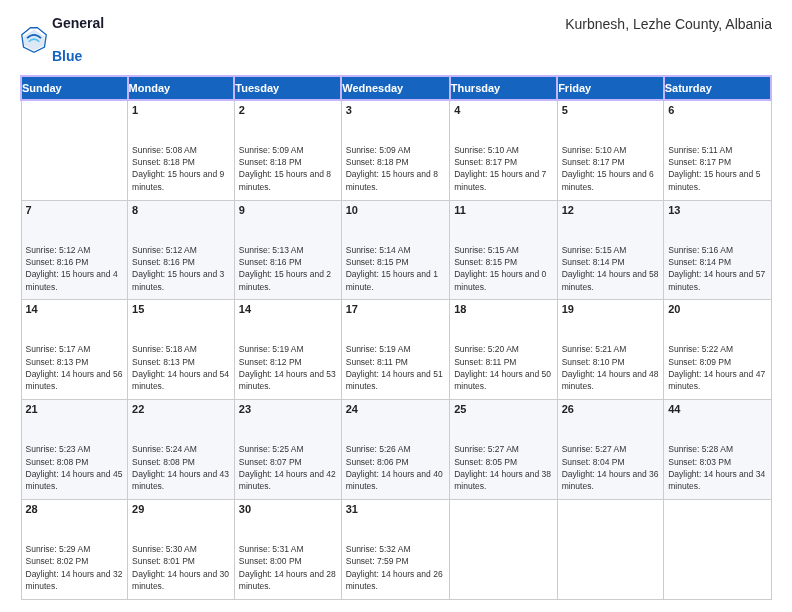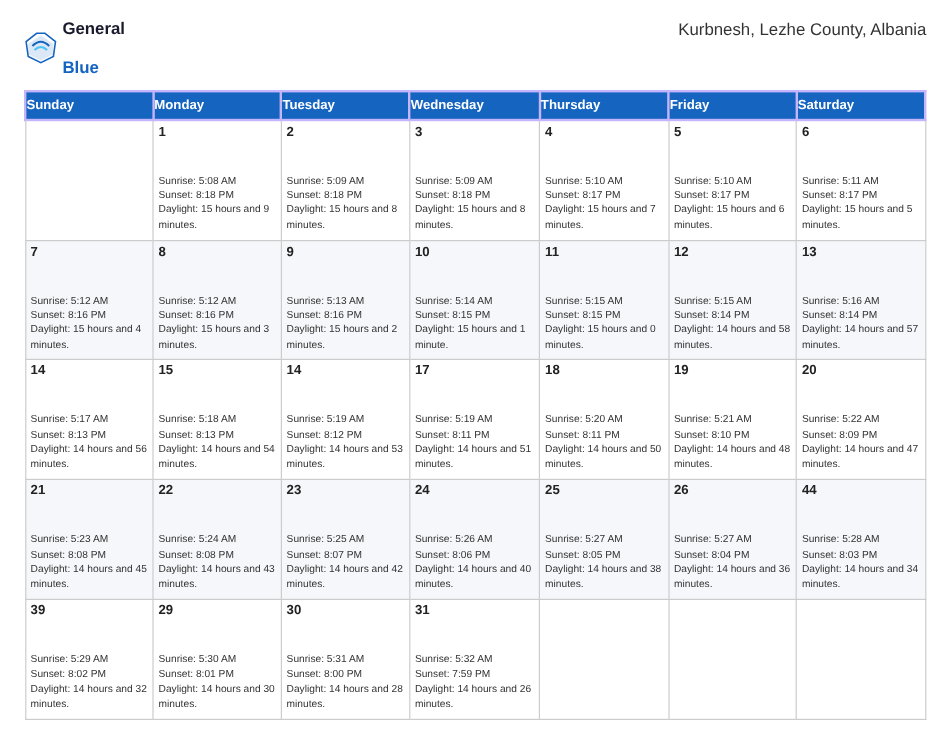--- a/index.html
+++ b/index.html
@@ -252,21 +252,21 @@
             <div class="cell-date">26</div>
             <div class="cell-info">Sunrise: 5:27 AM<br>Sunset: 8:04 PM<br>Daylight: 14 hours and 36 minutes.</div>
           </td>
           <td>
             <div class="cell-date">44</div>
             <div class="cell-info">Sunrise: 5:28 AM<br>Sunset: 8:03 PM<br>Daylight: 14 hours and 34 minutes.</div>
           </td>
         </tr>
         <tr>
           <td>
-            <div class="cell-date">39</div>
+            <div class="cell-date">28</div>
             <div class="cell-info">Sunrise: 5:29 AM<br>Sunset: 8:02 PM<br>Daylight: 14 hours and 32 minutes.</div>
           </td>
           <td>
             <div class="cell-date">29</div>
             <div class="cell-info">Sunrise: 5:30 AM<br>Sunset: 8:01 PM<br>Daylight: 14 hours and 30 minutes.</div>
           </td>
           <td>
             <div class="cell-date">30</div>
             <div class="cell-info">Sunrise: 5:31 AM<br>Sunset: 8:00 PM<br>Daylight: 14 hours and 28 minutes.</div>
           </td>

